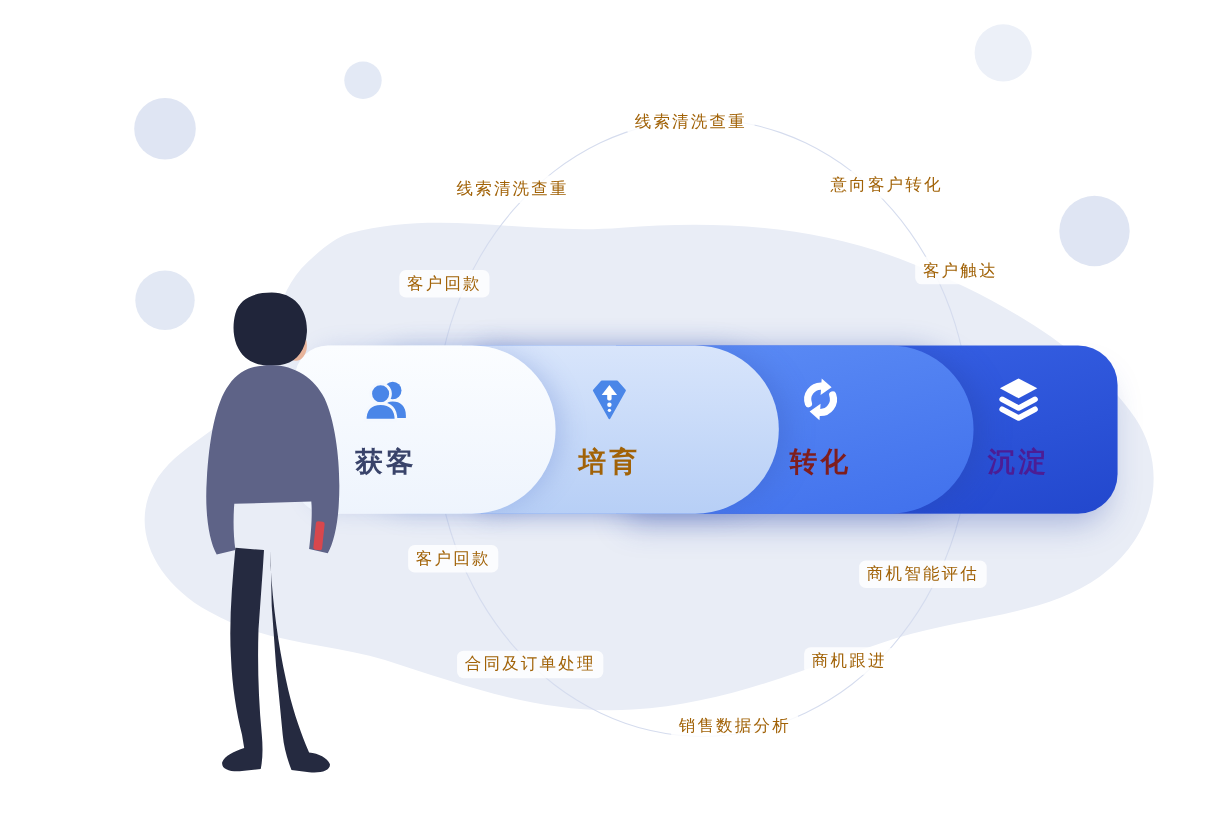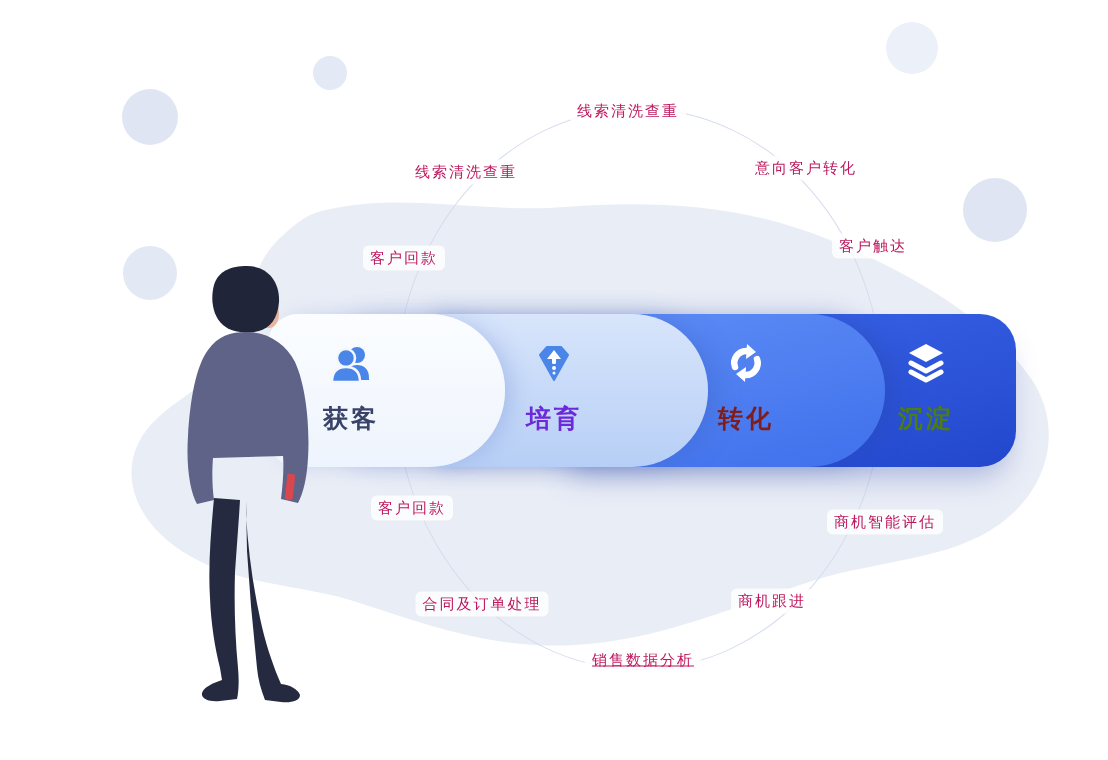--- a/index.html
+++ b/index.html
@@ -23,36 +23,36 @@
 
   
   .ring{
     position:absolute;left:395px;top:108px;width:486px;height:560px;
     border:1.5px solid #d5dcee;border-radius:50%;z-index:2;background:transparent;
   }
 
   
   .ring-label{
     position:absolute;z-index:6;transform:translate(-50%,-50%);
-    color:#be185d;font-size:15px;letter-spacing:2px;white-space:nowrap;
+    color:#a16207;font-size:15px;letter-spacing:2px;white-space:nowrap;
     background:rgba(255,255,255,.82);padding:3px 7px;border-radius:6px;
   }
   .rl1{left:628px;top:111px;}
   .rl2{left:806px;top:168px;text-align:right;}
   .rl3{left:873px;top:246px;}
-  .rl4{left:885px;top:522px;}
+  .rl4{left:839px;top:522px;}
   .rl5{left:772px;top:601px;}
-  .rl6{left:643px;top:660px;text-decoration:underline;}
+  .rl6{left:668px;top:660px;}
   .rl7{left:482px;top:604px;}
   .rl8{left:412px;top:508px;}
   .rl9{left:404px;top:258px;}
   .rl10{left:466px;top:172px;}
 
   
-  .bar{position:absolute;left:268px;top:314px;width:748px;height:149px;z-index:3;}
+  .bar{position:absolute;left:268px;top:314px;width:748px;height:149px;z-index:3;font-family:Liberation Mono, monospace;}
   .seg{position:absolute;top:0;height:153px;}
   .seg1{
     left:0;width:237px;z-index:4;
     border-radius:30px 76px 76px 30px;
     background:linear-gradient(180deg,#fbfdff,#eef4fd);
     box-shadow:10px 0 22px -4px rgba(90,120,200,.28);
   }
   .seg2{
     left:27px;width:413px;z-index:3;
     border-radius:76px;
@@ -69,23 +69,23 @@
     left:292px;width:456px;z-index:1;
     border-radius:0 36px 36px 0;
     background:linear-gradient(165deg,#3c67ea,#2247cd);
     box-shadow:0 18px 30px -10px rgba(40,70,170,.35);
   }
 
   .stage{position:absolute;top:26px;width:132px;text-align:center;z-index:5;}
   .stage .ic{display:inline-block;width:46px;height:46px;}
   .stage .lbl{display:block;margin-top:12px;font-size:25px;font-weight:bold;letter-spacing:3px;}
   .st1{left:17px;}  .st1 .lbl{color:#39436a;}
-  .st2{left:220px;} .st2 .lbl{color:#6d28d9;}
+  .st2{left:220px;} .st2 .lbl{color:#a16207;}
   .st3{left:412px;} .st3 .lbl{color:#7f1d1d;}
-  .st4{left:592px;} .st4 .lbl{color:#4d7c0f;}
+  .st4{left:592px;} .st4 .lbl{color:#4c1d95;}
 
   
   .person-svg{position:absolute;left:168px;top:256px;z-index:7;}
 </style>
 </head>
 <body>
 
 <div class="canvas">
 
   <svg class="blob-svg" width="1108" height="760" viewBox="0 0 1108 760">

